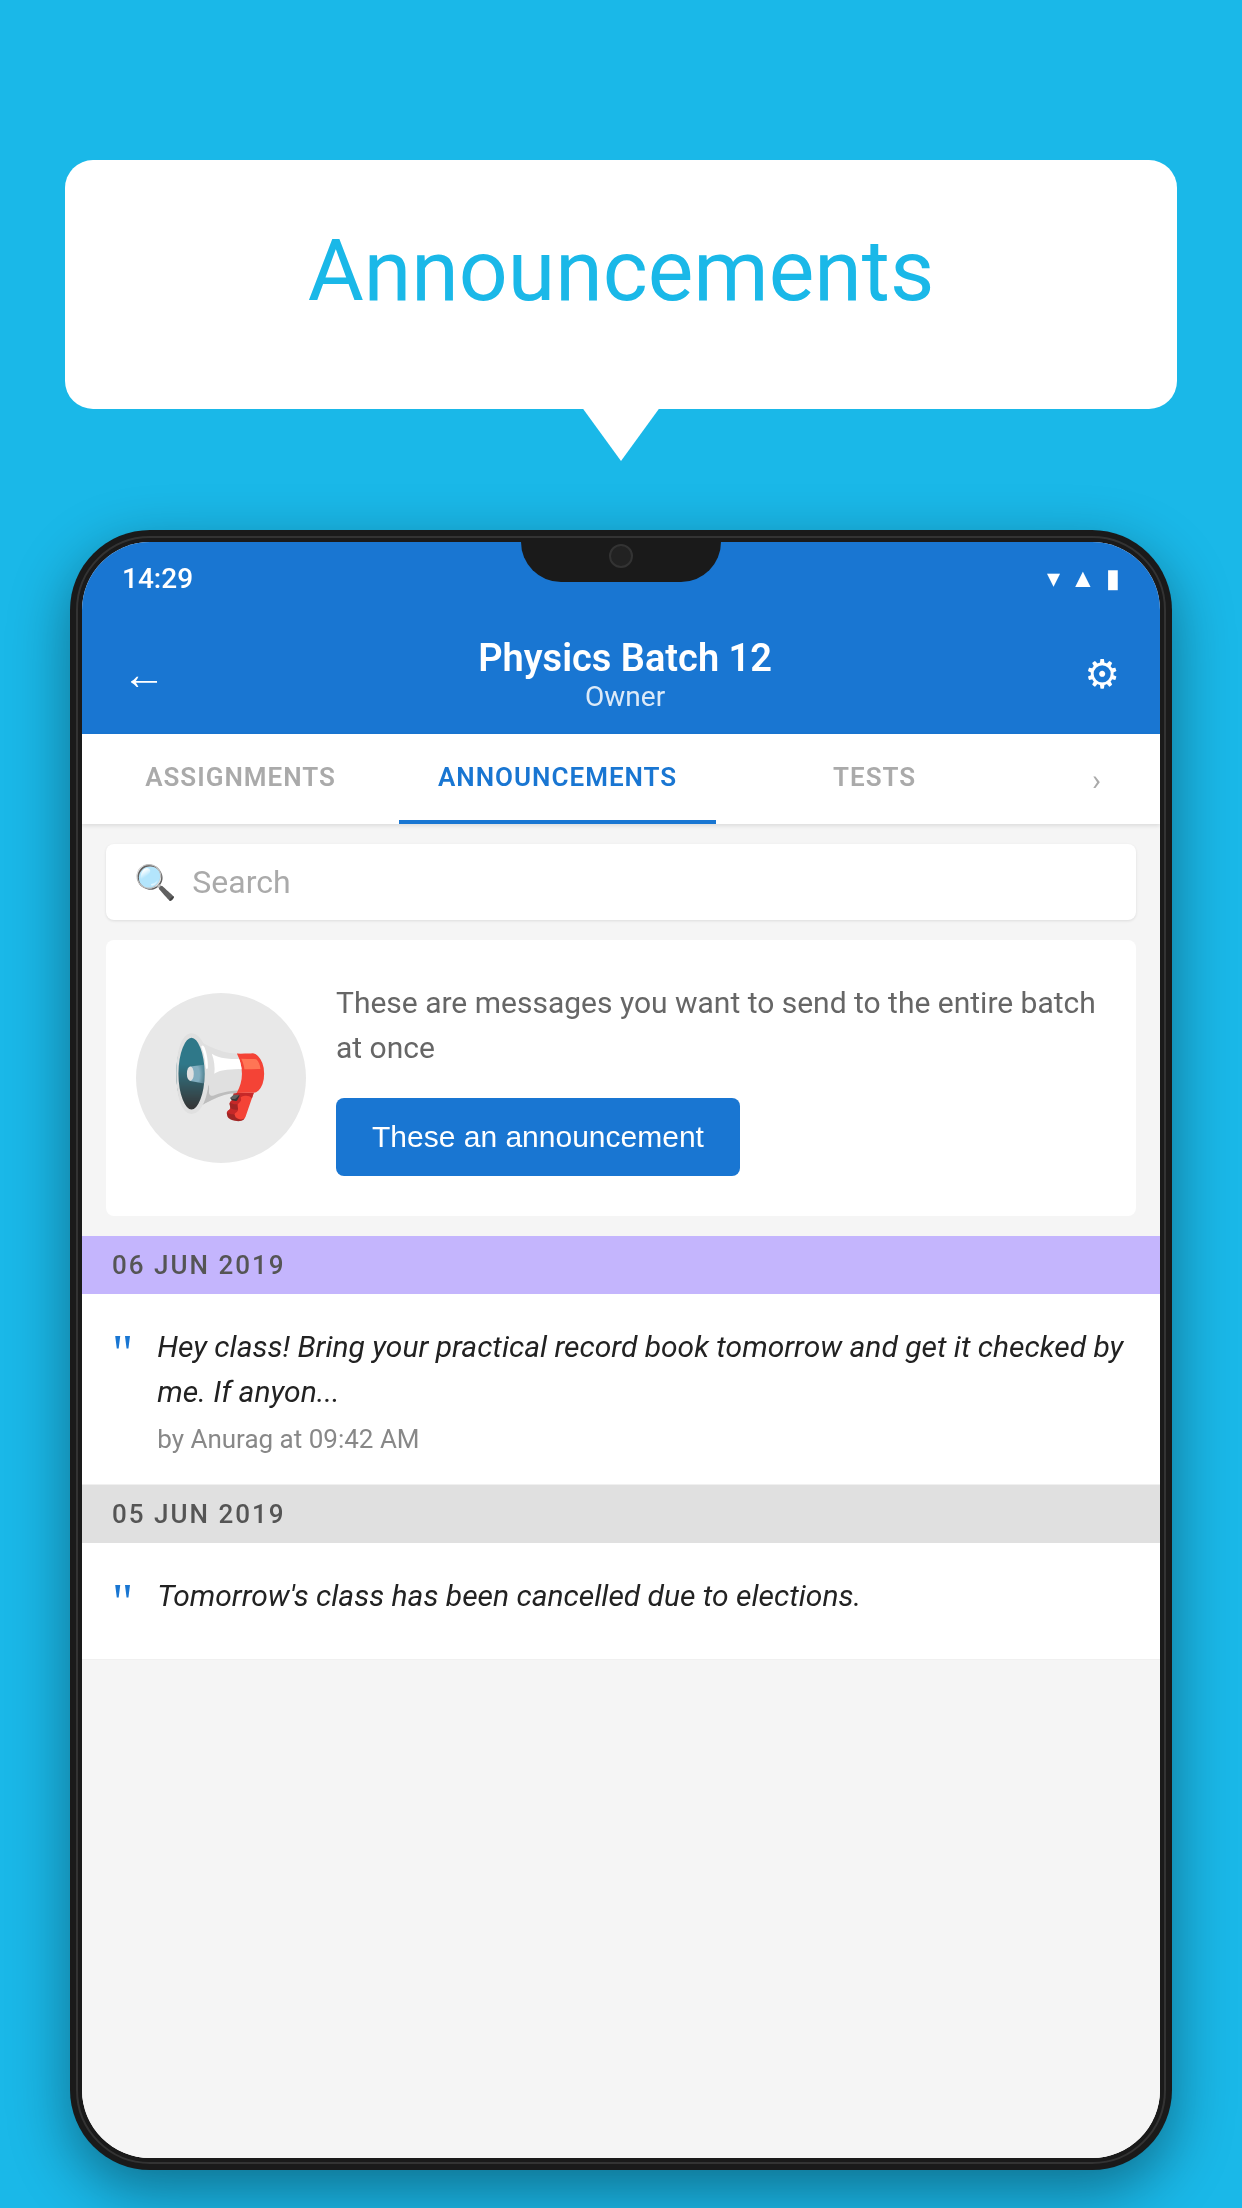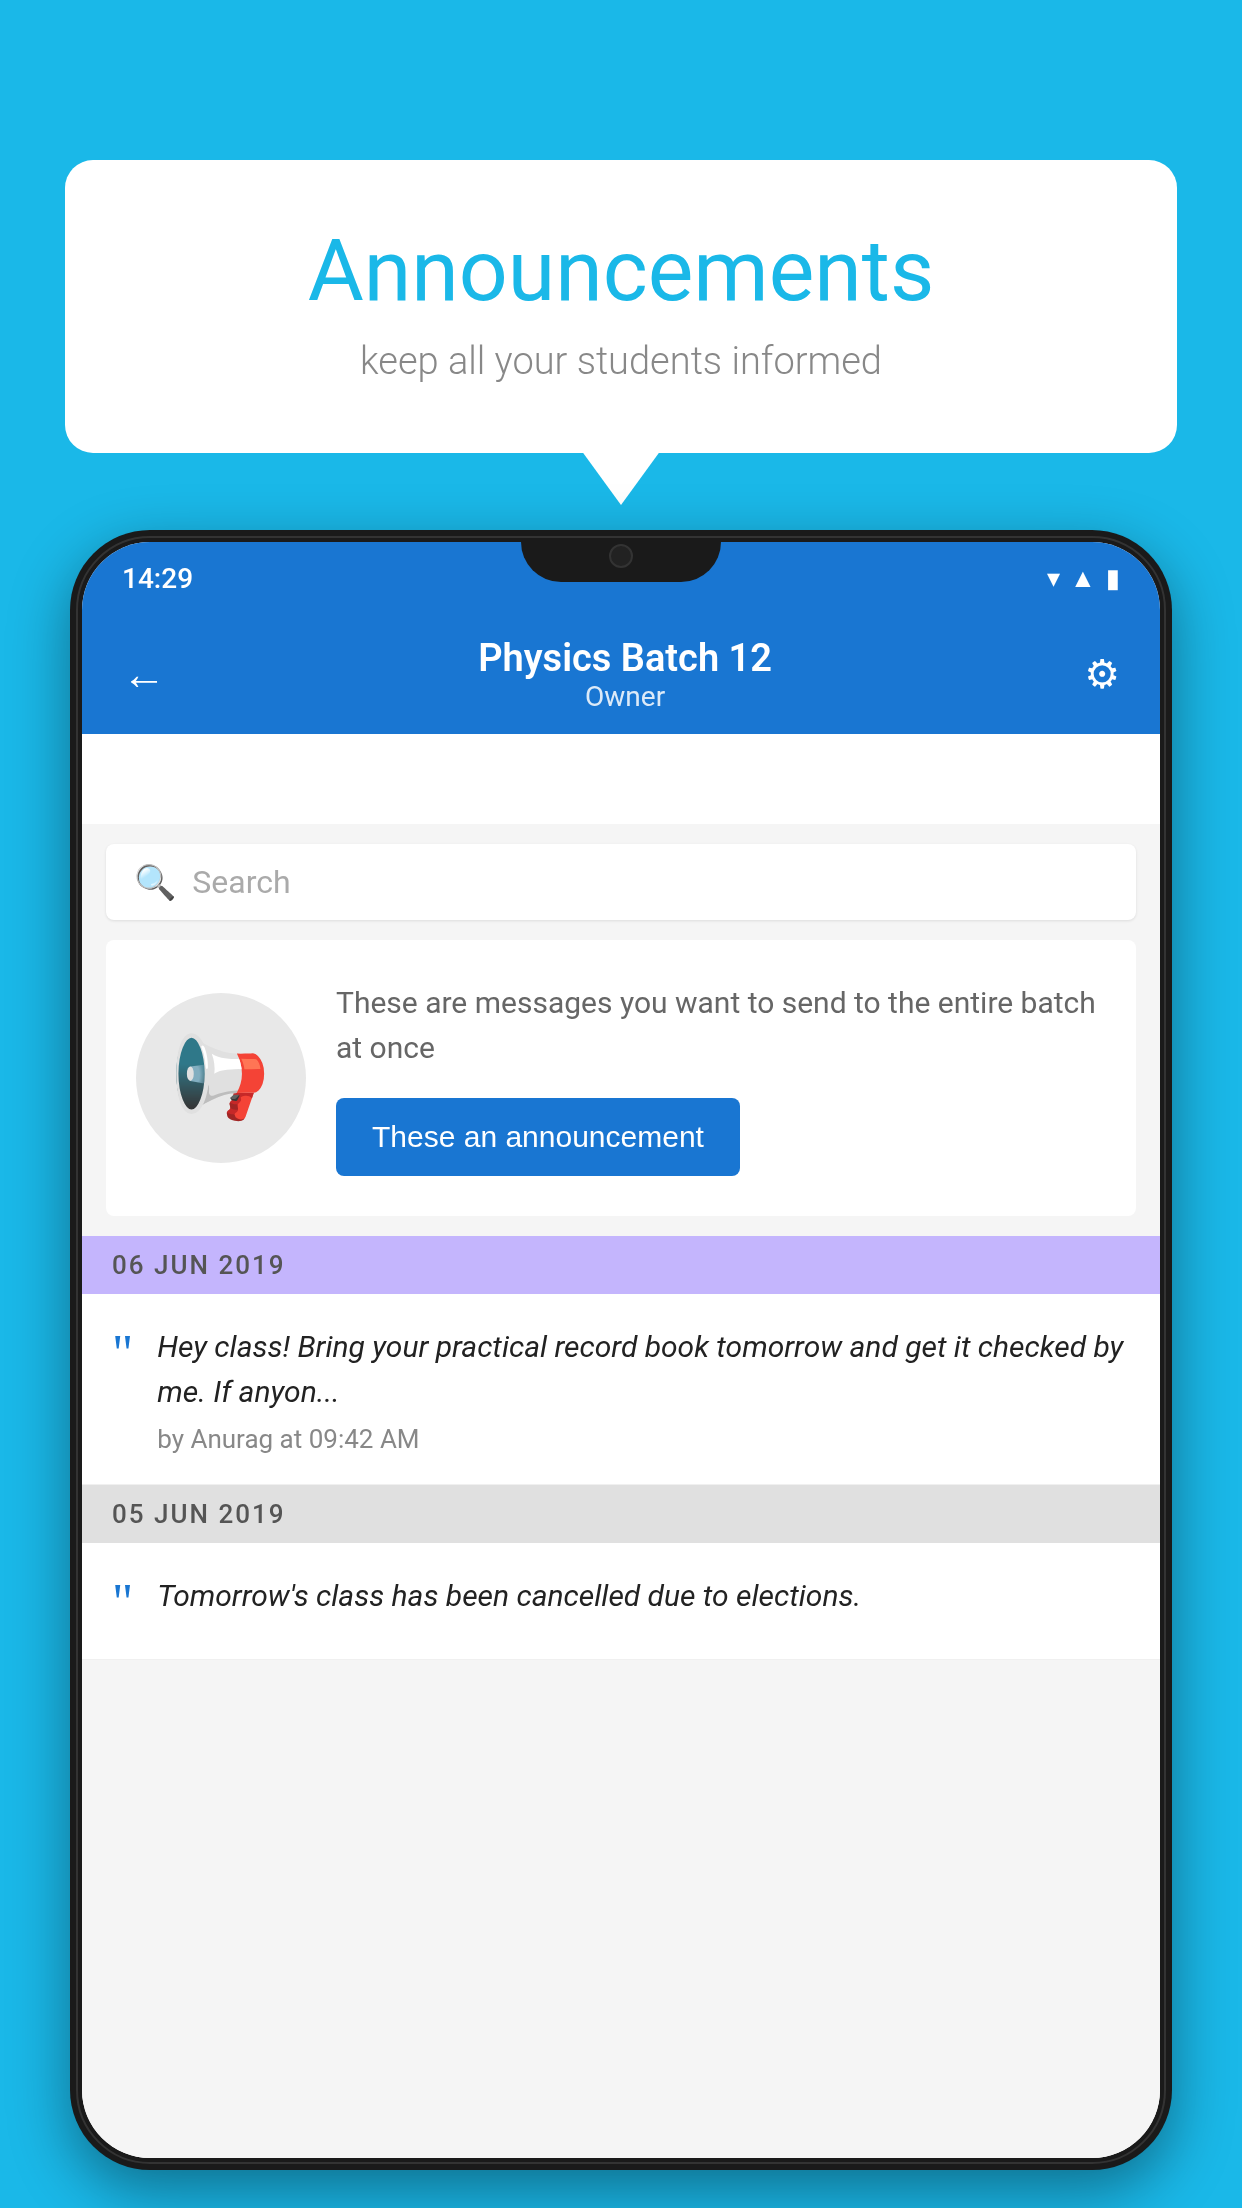--- a/index.html
+++ b/index.html
@@ -375,21 +375,20 @@
       overflow: hidden;
       background: white;
     }
   </style>
 </head>
 <body>
 
 <div class="speech-bubble-container">
   <div class="speech-bubble">
     <div class="bubble-title">Announcements</div>
-    <div class="bubble-subtitle">keep all your students informed</div>
   </div>
 </div>
 
 <div class="phone-container">
   <div class="phone">
 
     <div class="notch">
       <div class="camera"></div>
     </div>
 
@@ -406,20 +405,32 @@
 
       <div class="app-bar">
         <span class="back-arrow">←</span>
         <div class="app-bar-center">
           <div class="app-bar-title">Physics Batch 12</div>
           <div class="app-bar-subtitle">Owner</div>
         </div>
         <span class="settings-icon">⚙</span>
       </div>
 
+      <div class="tabs-bar">
+        <div class="tab">
+          <span>ASSIGNMENTS</span>
+        </div>
+        <div class="tab active">
+          <span>ANNOUNCEMENTS</span>
+        </div>
+        <div class="tab">
+          <span>TESTS</span>
+        </div>
+        <div class="tab-more">›</div>
+      </div>
 
       <div class="content">
 
         <div class="search-bar">
           <span class="search-icon-elem">🔍</span>
           <span class="search-placeholder">Search</span>
         </div>
 
         <div class="empty-state">
           <div class="announce-icon-circle">

